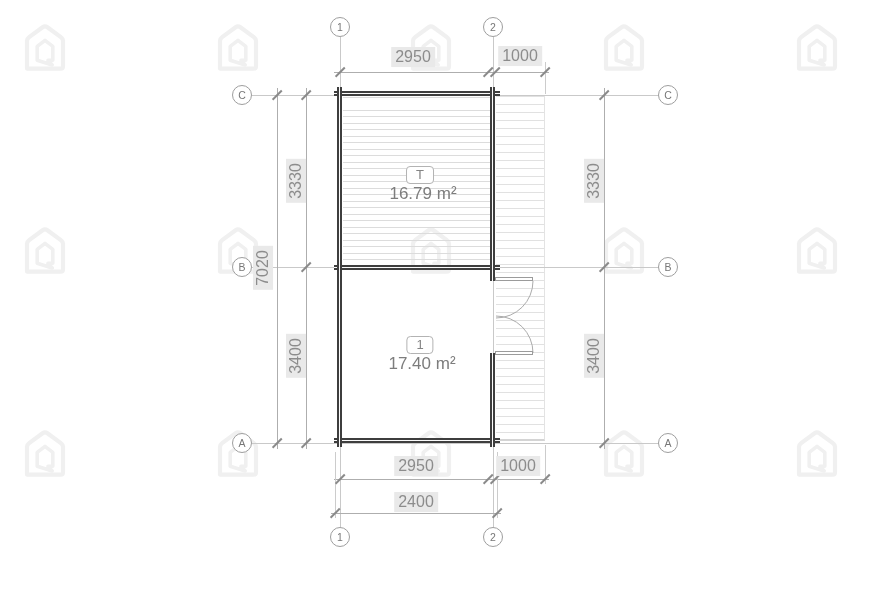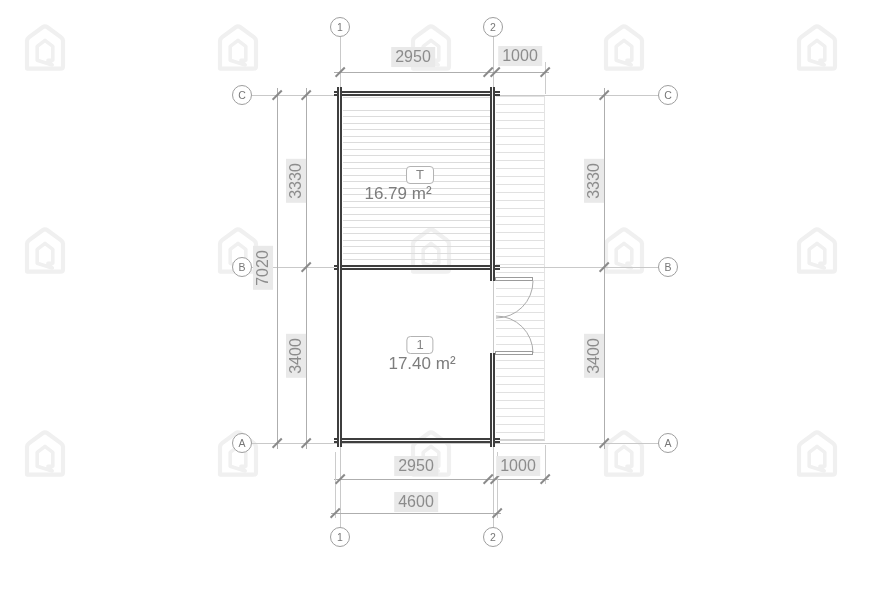--- a/index.html
+++ b/index.html
@@ -162,36 +162,36 @@
     <path d="M43 11 A37 37 0 0 1 6 48" fill="none" stroke="#ababab" stroke-width="1"></path>
     <path d="M43 83 A37 37 0 0 0 6 46" fill="none" stroke="#ababab" stroke-width="1"></path>
   </svg>
   <div class="door-leaf" style="left:495px;top:277px;"></div>
   <div class="door-leaf" style="left:495px;top:351px;"></div>
 
   <div class="dim-label" style="left:413px;top:57px;">2950</div>
   <div class="dim-label" style="left:520px;top:56px;">1000</div>
   <div class="dim-label" style="left:416px;top:466px;">2950</div>
   <div class="dim-label" style="left:518px;top:466px;">1000</div>
-  <div class="dim-label" style="left:416px;top:502px;">4600</div>
+  <div class="dim-label" style="left:416px;top:502px;">2400</div>
   <div class="dim-label vert" style="left:263px;top:268px;">7020</div>
   <div class="dim-label vert" style="left:296px;top:181px;">3330</div>
   <div class="dim-label vert" style="left:296px;top:356px;">3400</div>
   <div class="dim-label vert" style="left:594px;top:181px;">3330</div>
   <div class="dim-label vert" style="left:594px;top:356px;">3400</div>
 
   <div class="bubble" style="left:340px;top:27px;">1</div>
   <div class="bubble" style="left:493px;top:27px;">2</div>
   <div class="bubble" style="left:340px;top:537px;">1</div>
   <div class="bubble" style="left:493px;top:537px;">2</div>
   <div class="bubble" style="left:242px;top:95px;">C</div>
   <div class="bubble" style="left:242px;top:267px;">B</div>
   <div class="bubble" style="left:242px;top:443px;">A</div>
   <div class="bubble" style="left:668px;top:95px;">C</div>
   <div class="bubble" style="left:668px;top:267px;">B</div>
   <div class="bubble" style="left:668px;top:443px;">A</div>
 
   <div class="room-tag" style="left:420px;top:175px;">T</div>
-  <div class="room-area" style="left:398px;top:194px;">16.79 m²</div>
+  <div class="room-area" style="left:423px;top:194px;">16.79 m²</div>
   <div class="room-tag" style="left:420px;top:345px;">1</div>
   <div class="room-area" style="left:422px;top:364px;">17.40 m²</div>
 
 </div>
 
 </body></html>

